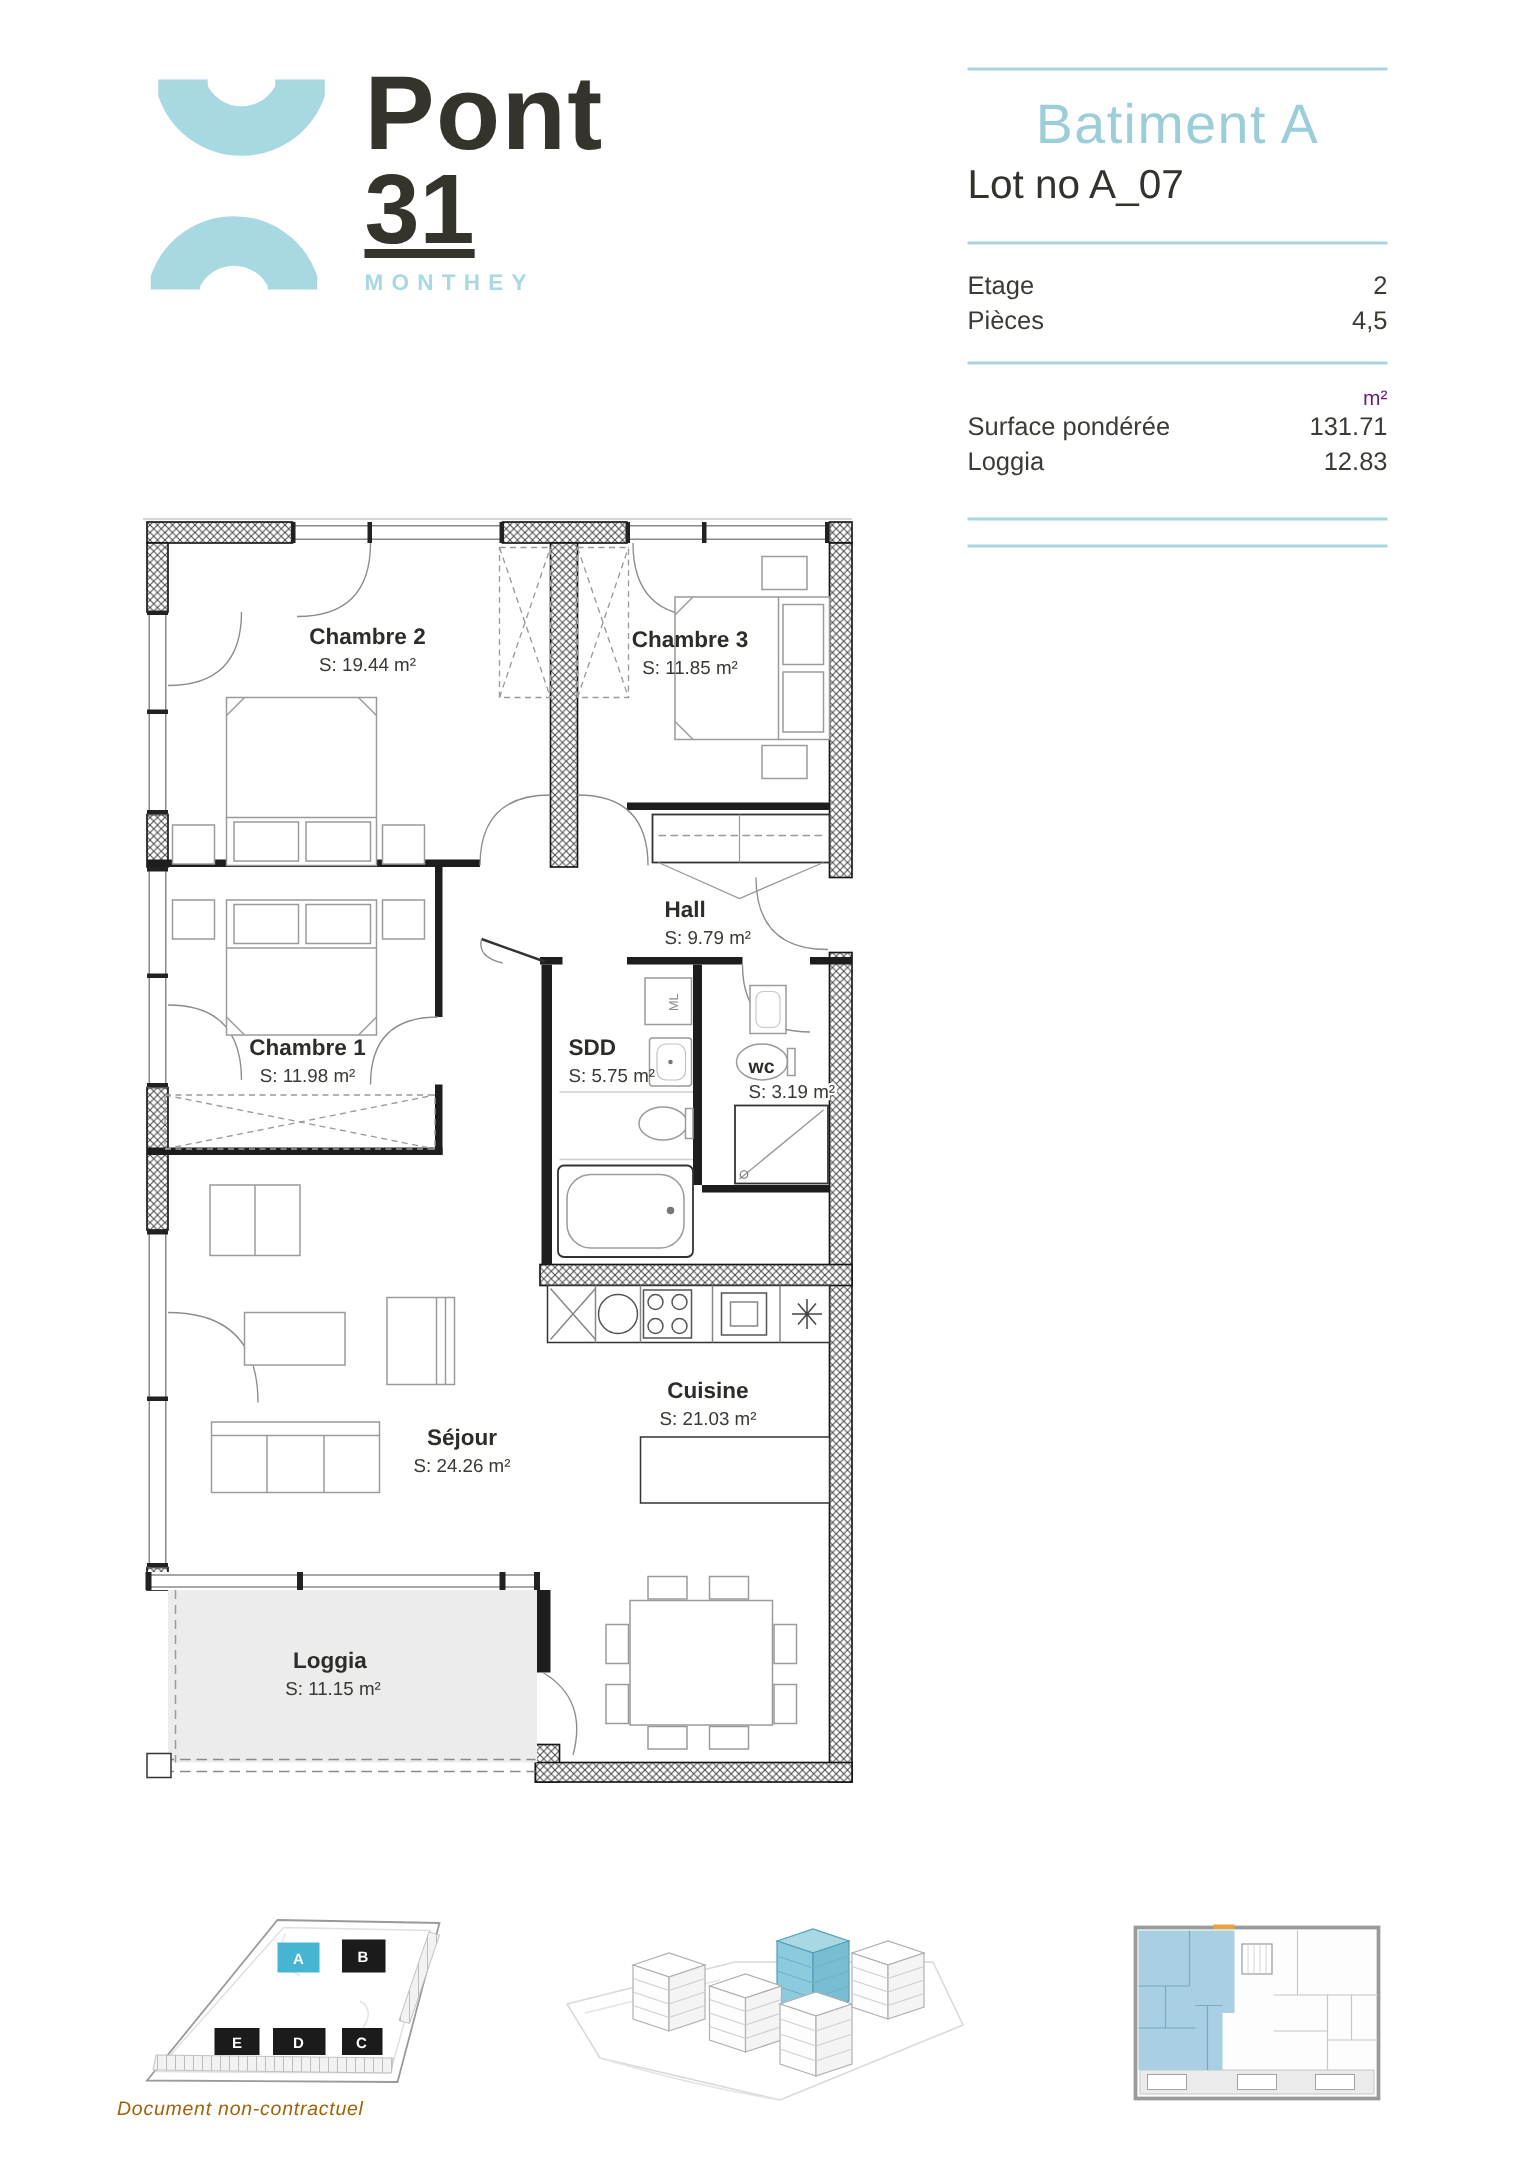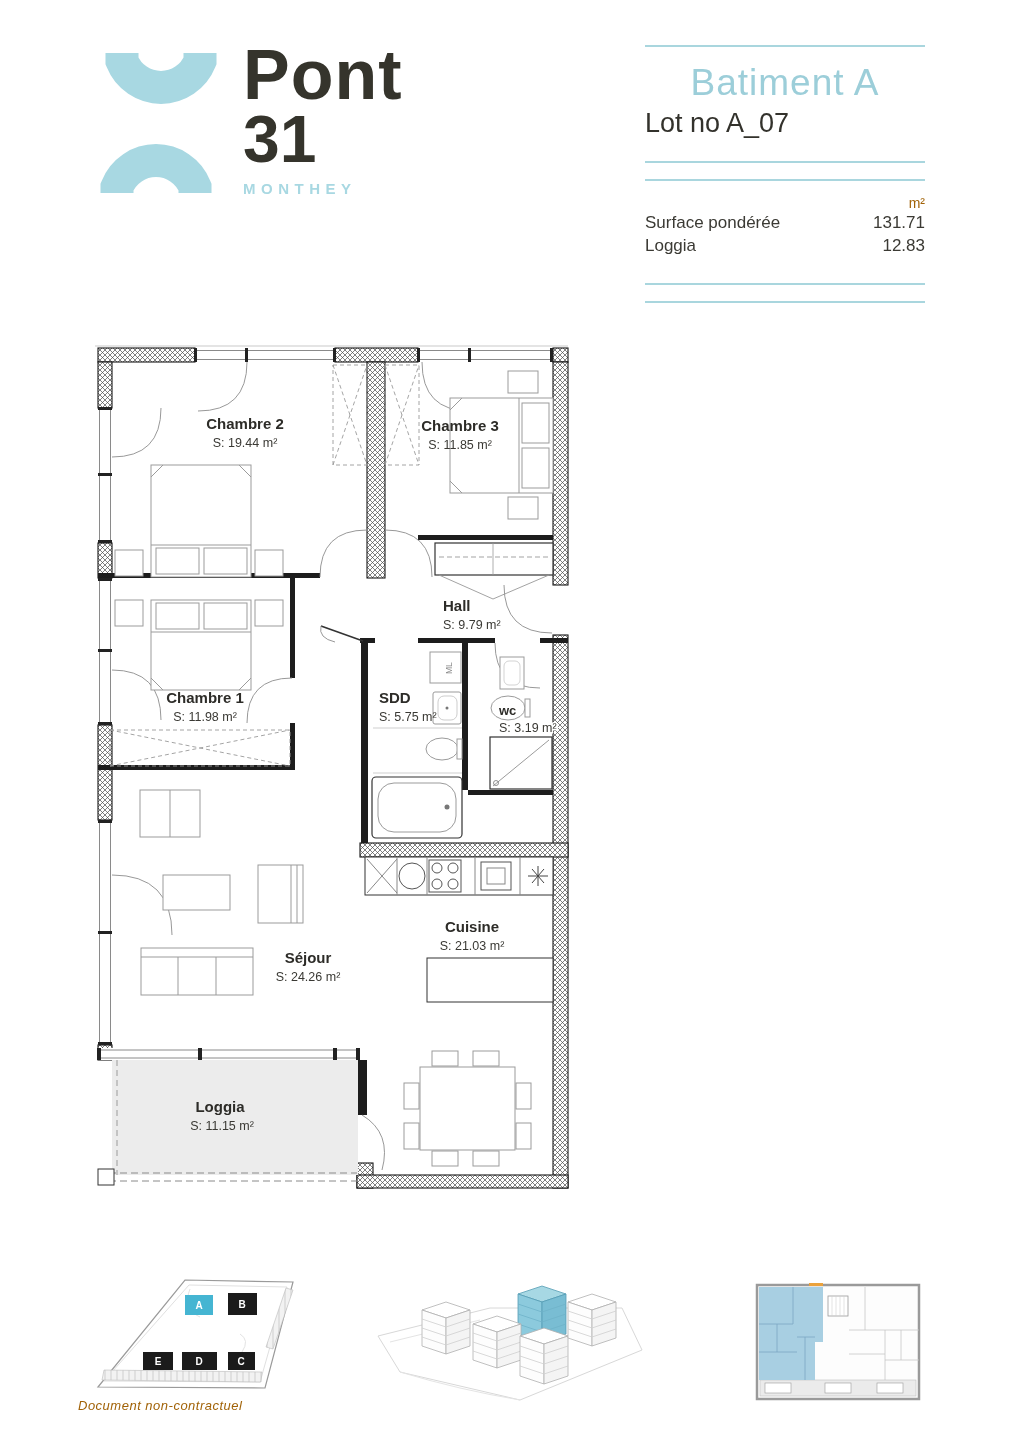--- a/index.html
+++ b/index.html
@@ -4,32 +4,32 @@
 <style>
   html,body{margin:0;padding:0;background:#fff;}
   .page{position:relative;width:1018px;height:1440px;background:#fff;overflow:hidden;
         font-family:"Liberation Sans",sans-serif;color:#35342f;}
   .abs{position:absolute;}
   svg{font-family:"Liberation Sans",sans-serif;display:block;}
 
   
   .logo-text{position:absolute;left:243px;top:40px;line-height:1;}
   .logo-name{font-size:70px;font-weight:bold;letter-spacing:1px;color:#35342c;}
-  .logo-number{font-size:66px;font-weight:bold;color:#35342c;margin-top:-4px;}
+  .logo-number{font-size:66px;font-weight:bold;color:#35342c;margin-top:-4px;text-decoration:underline;}
   .logo-city{font-size:15px;font-weight:bold;letter-spacing:5.5px;color:#a8d8e2;margin-top:9px;}
 
   
   .panel{position:absolute;left:645px;top:45px;width:280px;}
   .rule{height:2px;background:#a9d6de;}
   .p-title{font-size:37px;font-weight:500;color:#9cced9;text-align:center;margin-top:15px;letter-spacing:1px;}
   .p-lot{font-size:27px;font-weight:500;color:#33322c;text-align:left;margin-top:4px;}
   .rows{margin:0;}
   .row{display:flex;justify-content:space-between;font-size:17px;line-height:23px;color:#3b3a34;}
   .row.small{font-size:15.5px;line-height:21px;}
-  .unit-row{text-align:right;font-size:14px;color:#a16207;}
+  .unit-row{text-align:right;font-size:14px;color:#701a75;}
   .mt14{margin-top:14px;} .mt16{margin-top:16px;} .mt22{margin-top:22px;} .mt26{margin-top:26px;}
 
   
   .rname{font-weight:bold;font-size:15px;fill:#2d2c28;}
   .rname-s{font-weight:bold;font-size:13px;fill:#2d2c28;}
   .rarea{font-size:12.5px;fill:#3a3934;}
 
   .footer-note{position:absolute;left:78px;top:1398px;font-size:13px;font-style:italic;
                font-weight:500;color:#a16207;letter-spacing:0.5px;}
 </style>
@@ -49,20 +49,30 @@
     <div class="logo-number">31</div>
     <div class="logo-city">MONTHEY</div>
   </div>
 
   <div class="panel">
     <div class="rule"></div>
     <div class="p-title">Batiment A</div>
     <div class="p-lot">Lot no A_07</div>
     <div class="rule mt22"></div>
 
+    <div class="rows mt16">
+      <div class="row">
+        <span>Etage</span>
+        <span>2</span>
+      </div>
+      <div class="row">
+        <span>Pièces</span>
+        <span>4,5</span>
+      </div>
+    </div>
 
     <div class="rule mt16"></div>
     <div class="unit-row mt14">m²</div>
 
     <div class="rows">
       <div class="row">
         <span>Surface pondérée</span>
         <span>131.71</span>
       </div>
       <div class="row">

